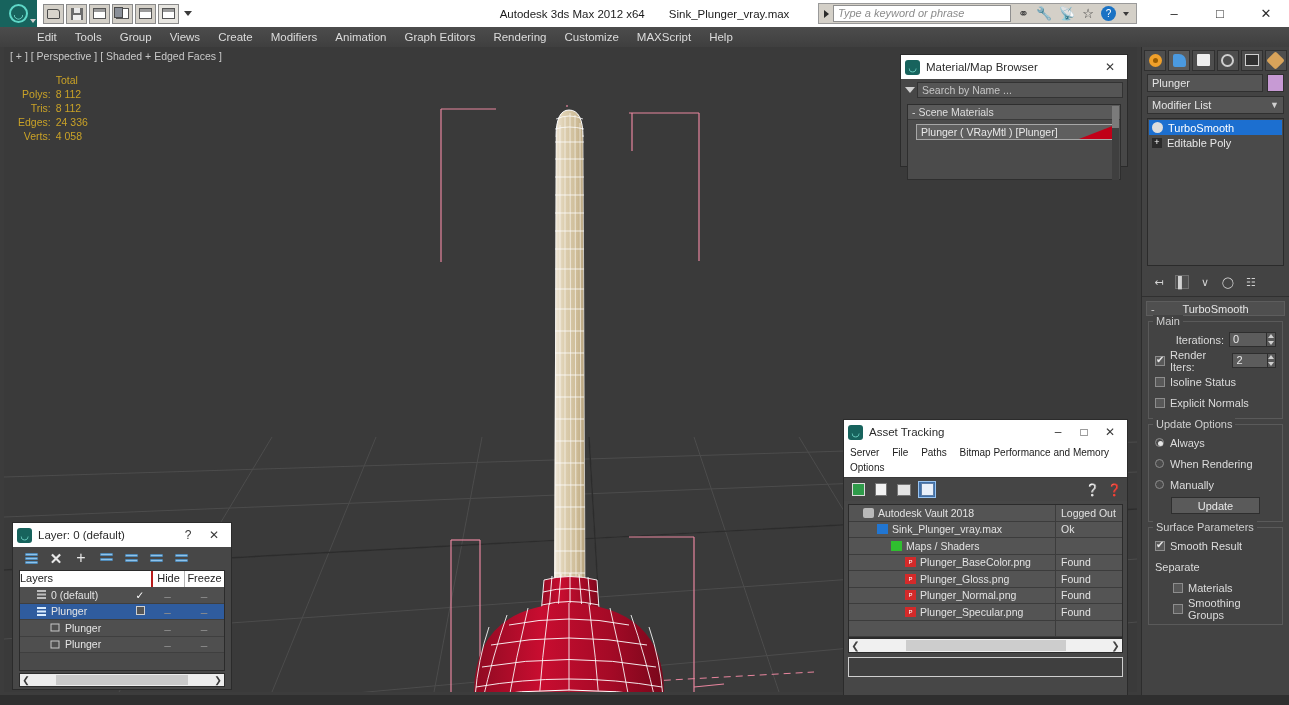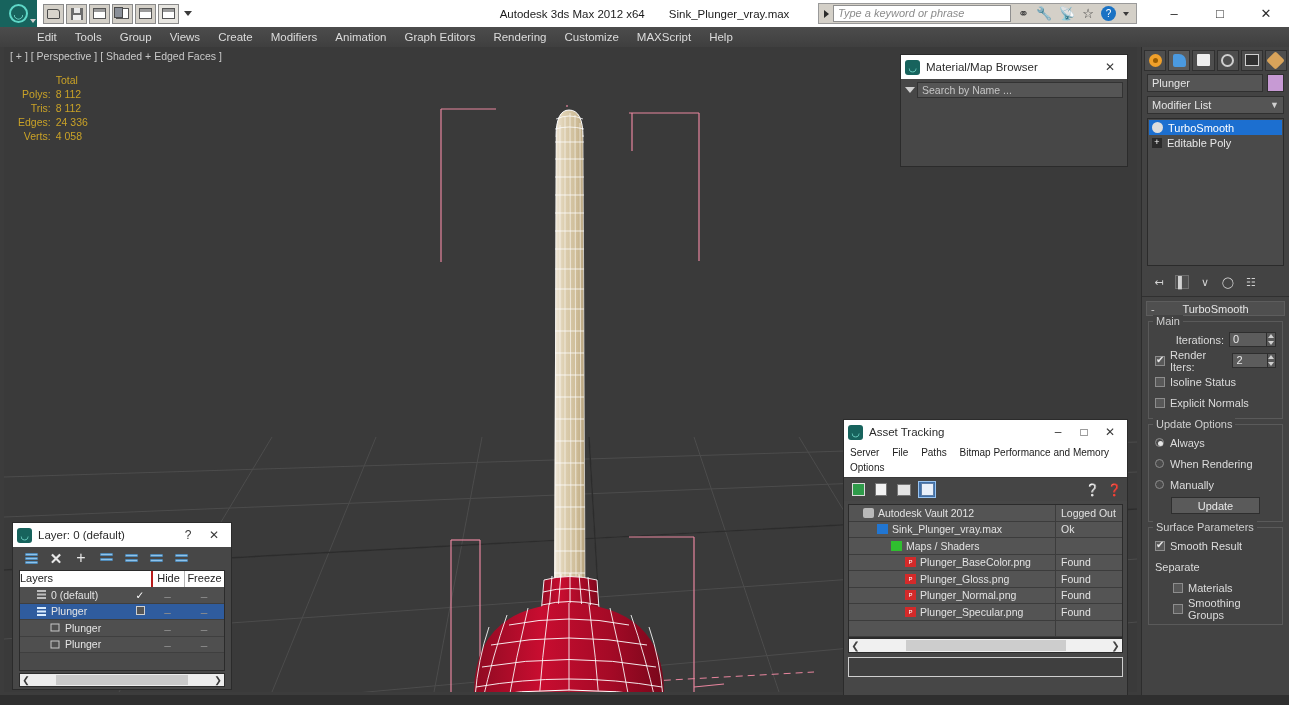--- a/index.html
+++ b/index.html
@@ -598,20 +598,32 @@
       <div class="dlg-btns">
         <div>✕</div>
       </div>
     </div>
     <div class="mb-search-row">
       <div class="mb-arrow">
           <i></i>
         </div>
       <div class="mb-search">Search by Name ...</div>
     </div>
+    <div class="mb-panel">
+      <div class="mb-grouphdr">
+        <span>-&nbsp;</span><span>Scene Materials</span>
+      </div>
+      <div class="mb-item">
+        <span>Plunger  ( VRayMtl )  [Plunger]</span>
+        <div class="mb-swatch"></div>
+      </div>
+      <div class="mb-scroll">
+          <i></i>
+        </div>
+    </div>
   </div>
 
   <div class="dlg" id="assettrack">
     <div class="dlg-title">
       <div class="dlg-ico">◡</div>
       <span>Asset Tracking</span>
       <div class="dlg-btns">
         <div>–</div>
         <div>□</div>
         <div>✕</div>
@@ -639,21 +651,21 @@
         </div>
       <div class="at-help">
         <span>❔</span>
         <span>❓</span>
       </div>
     </div>
     <div class="at-table">
       <div class="at-row">
         <div class="c1" style="padding-left:14px">
             <div class="at-badge b-vault"></div>
-            <span>Autodesk Vault 2012</span>
+            <span>Autodesk Vault 2018</span>
           </div>
         <div class="c2">Logged Out</div>
       </div>
       <div class="at-row">
         <div class="c1" style="padding-left:28px">
             <div class="at-badge b-max"></div>
             <span>Sink_Plunger_vray.max</span>
           </div>
         <div class="c2">Ok</div>
       </div>

